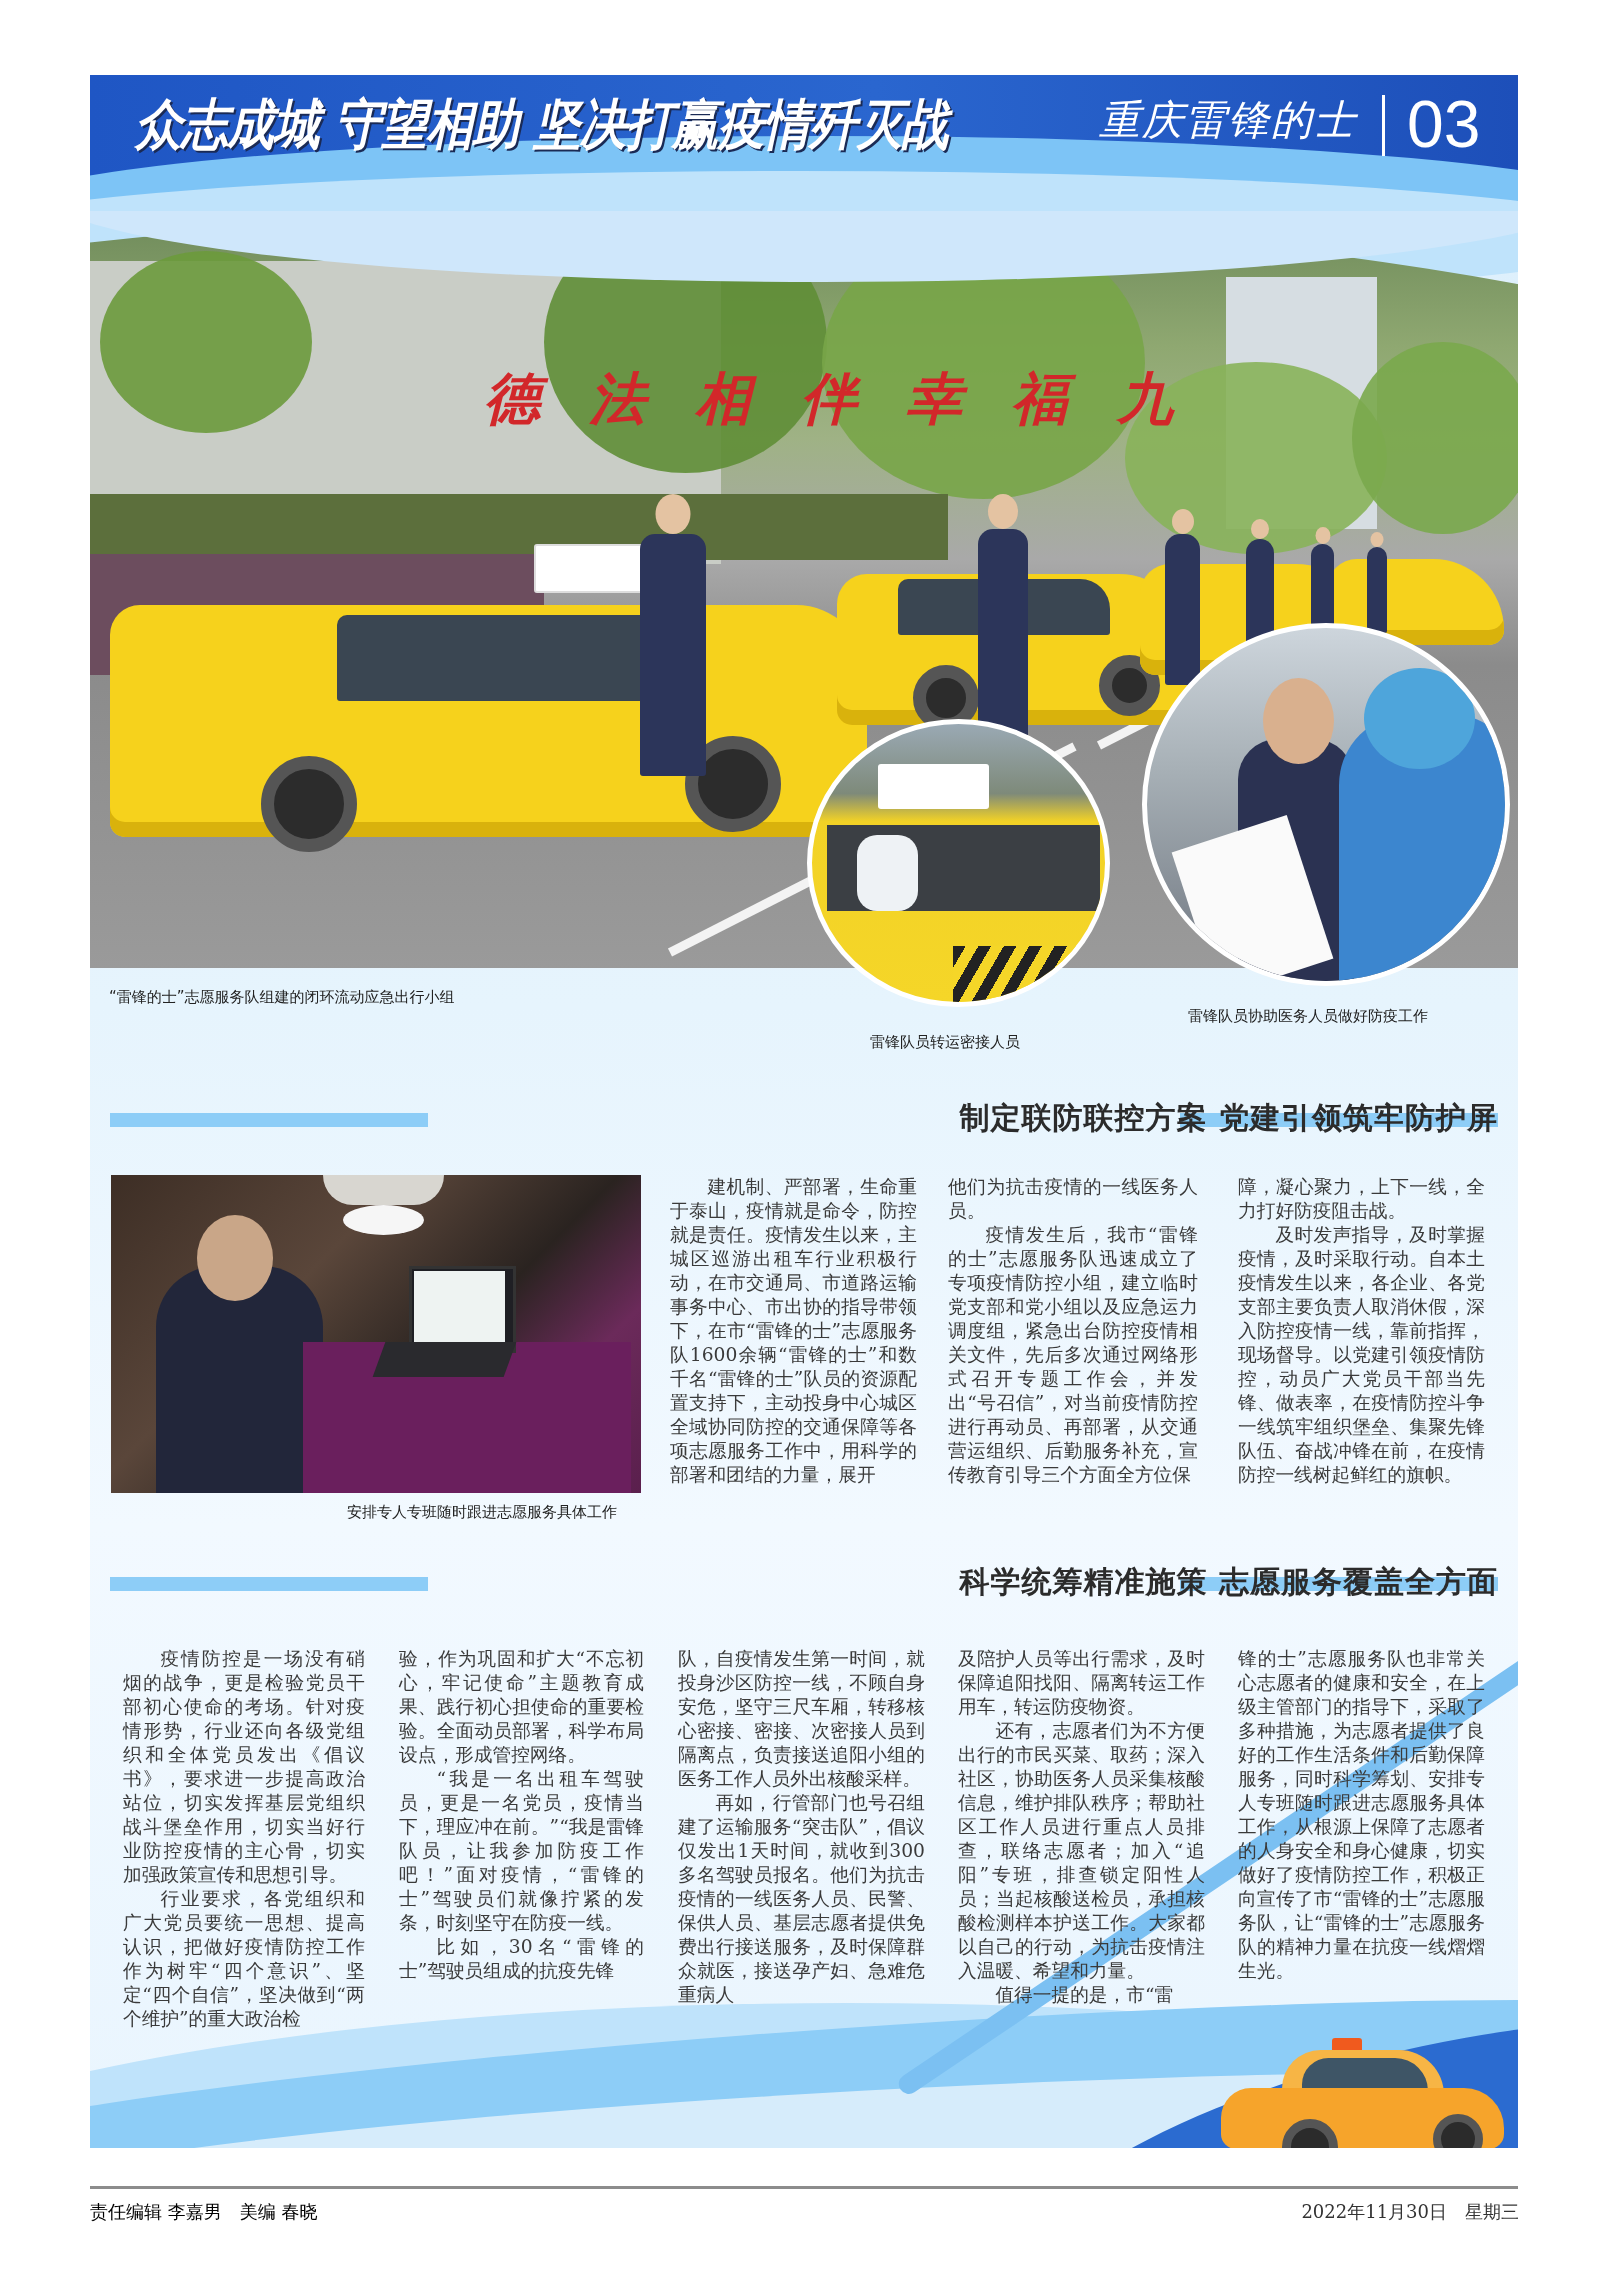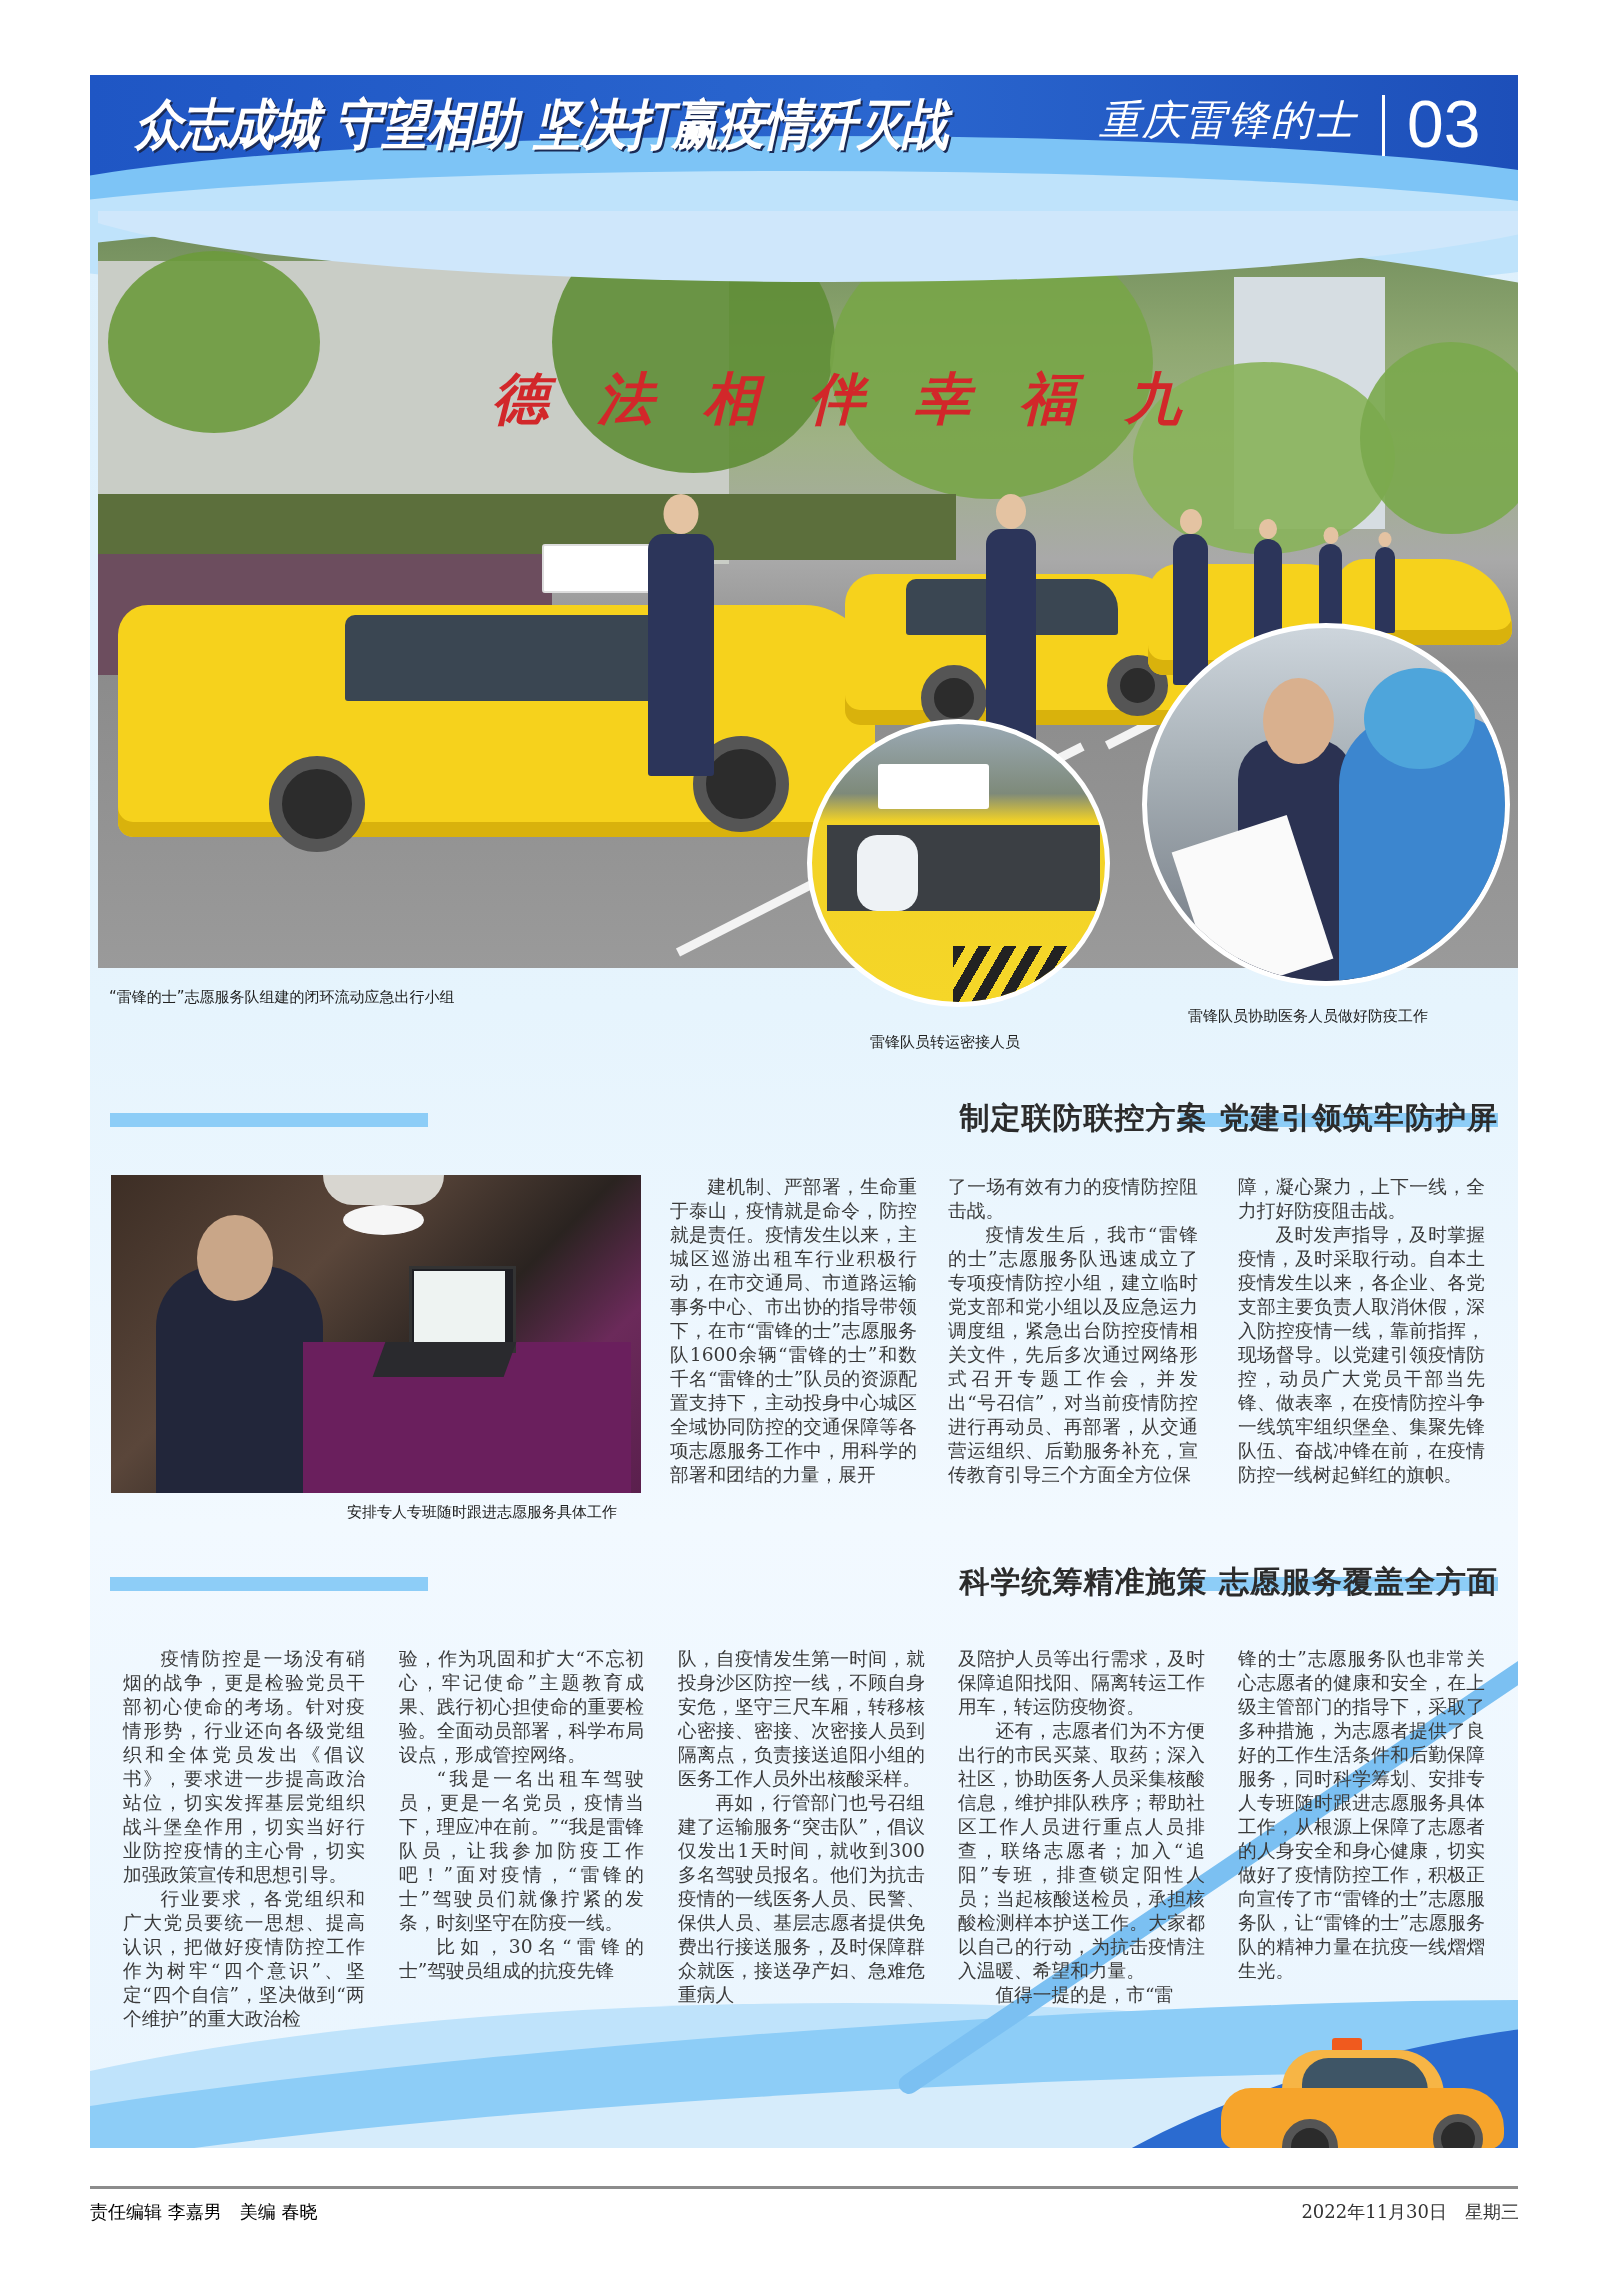--- a/index.html
+++ b/index.html
@@ -16,21 +16,21 @@
         background:#bfe3fb;}
   .headline{position:absolute;left:45px;top:14px;font-family:"DejaVu Sans","Liberation Sans",sans-serif;
         font-weight:bold;font-style:italic;font-size:47px;color:#fff;letter-spacing:-1px;
         text-shadow:2px 2px 0 #1a2a55;transform:scaleY(1.15);transform-origin:top left;}
   .brand{position:absolute;left:1009px;top:18px;font-family:"DejaVu Serif",serif;font-style:italic;
         font-size:41px;color:#fff;letter-spacing:2px;}
   .pgsep{position:absolute;left:1292px;top:20px;width:3px;height:61px;background:#fff;}
   .pgnum{position:absolute;left:1317px;top:11px;font-family:"Liberation Sans",sans-serif;
         font-size:66px;color:#fff;font-weight:300;}
   
-  .hero{position:absolute;left:8px;top:136px;width:1428px;height:757px;overflow:hidden;
+  .hero{position:absolute;left:0;top:136px;width:1428px;height:757px;overflow:hidden;
         border-radius:0 0 0 0;}
   .hero-photo{position:absolute;left:0;top:0;width:1428px;height:757px;
         background:linear-gradient(180deg,#6e8a5a 0%,#8fa871 18%,#9fb285 30%,#a9a9a9 46%,#8b8b8b 60%,#9a9a9a 100%);
         clip-path:ellipse(140% 100% at 40% 100%);}
   .hero-sky-cut{position:absolute;left:-50px;top:-111px;width:1565px;height:182px;border-radius:50%;background:#cfe7fb;}
   .building{position:absolute;background:#d9dcd4;}
   .tree{position:absolute;border-radius:50%;background:#6b9a3c;opacity:.9;}
   .road-line{position:absolute;background:#f3f3f3;height:9px;transform:rotate(-27deg);transform-origin:left center;}
   .taxi{position:absolute;background:#f6d21c;border-radius:30px 71px 15px 15px;box-shadow:inset 0 -15px 0 #d9b20c;}
   .taxi .win{position:absolute;background:#3a4652;border-radius:10px 30px 3px 3px;}
@@ -160,21 +160,21 @@
     <div style="position:absolute;left:298px;top:91px;width:101px;height:81px;background:#1f1f24;border:3px solid #333;"></div>
     <div style="position:absolute;left:303px;top:96px;width:91px;height:71px;background:#eef3f2;"></div>
     <div style="position:absolute;left:268px;top:167px;width:131px;height:35px;background:#2a2a2e;transform:skewX(-20deg);"></div>
   </div>
   <div class="caption" style="left:257px;top:1428px;">安排专人专班随时跟进志愿服务具体工作</div>
 
   <div class="col" style="left:580px;top:1100px;width:247px;">
     <p>建机制、严部署，生命重于泰山，疫情就是命令，防控就是责任。疫情发生以来，主城区巡游出租车行业积极行动，在市交通局、市道路运输事务中心、市出协的指导带领下，在市“雷锋的士”志愿服务队1600余辆“雷锋的士”和数千名“雷锋的士”队员的资源配置支持下，主动投身中心城区全域协同防控的交通保障等各项志愿服务工作中，用科学的部署和团结的力量，展开</p>
   </div>
   <div class="col" style="left:858px;top:1100px;width:250px;">
-    <p class="noind">了一场有效有力的疫情防控阻击战。</p>
+    <p class="noind">他们为抗击疫情的一线医务人员。</p>
     <p>疫情发生后，我市“雷锋的士”志愿服务队迅速成立了专项疫情防控小组，建立临时党支部和党小组以及应急运力调度组，紧急出台防控疫情相关文件，先后多次通过网络形式召开专题工作会，并发出“号召信”，对当前疫情防控进行再动员、再部署，从交通营运组织、后勤服务补充，宣传教育引导三个方面全方位保</p>
   </div>
   <div class="col" style="left:1148px;top:1100px;width:247px;">
     <p class="noind">障，凝心聚力，上下一线，全力打好防疫阻击战。</p>
     <p>及时发声指导，及时掌握疫情，及时采取行动。自本土疫情发生以来，各企业、各党支部主要负责人取消休假，深入防控疫情一线，靠前指挥，现场督导。以党建引领疫情防控，动员广大党员干部当先锋、做表率，在疫情防控斗争一线筑牢组织堡垒、集聚先锋队伍、奋战冲锋在前，在疫情防控一线树起鲜红的旗帜。</p>
   </div>
 
   <div class="sec-head" style="top:1494px;">
     <div class="bar l"></div>
       <div class="bar r"></div>

